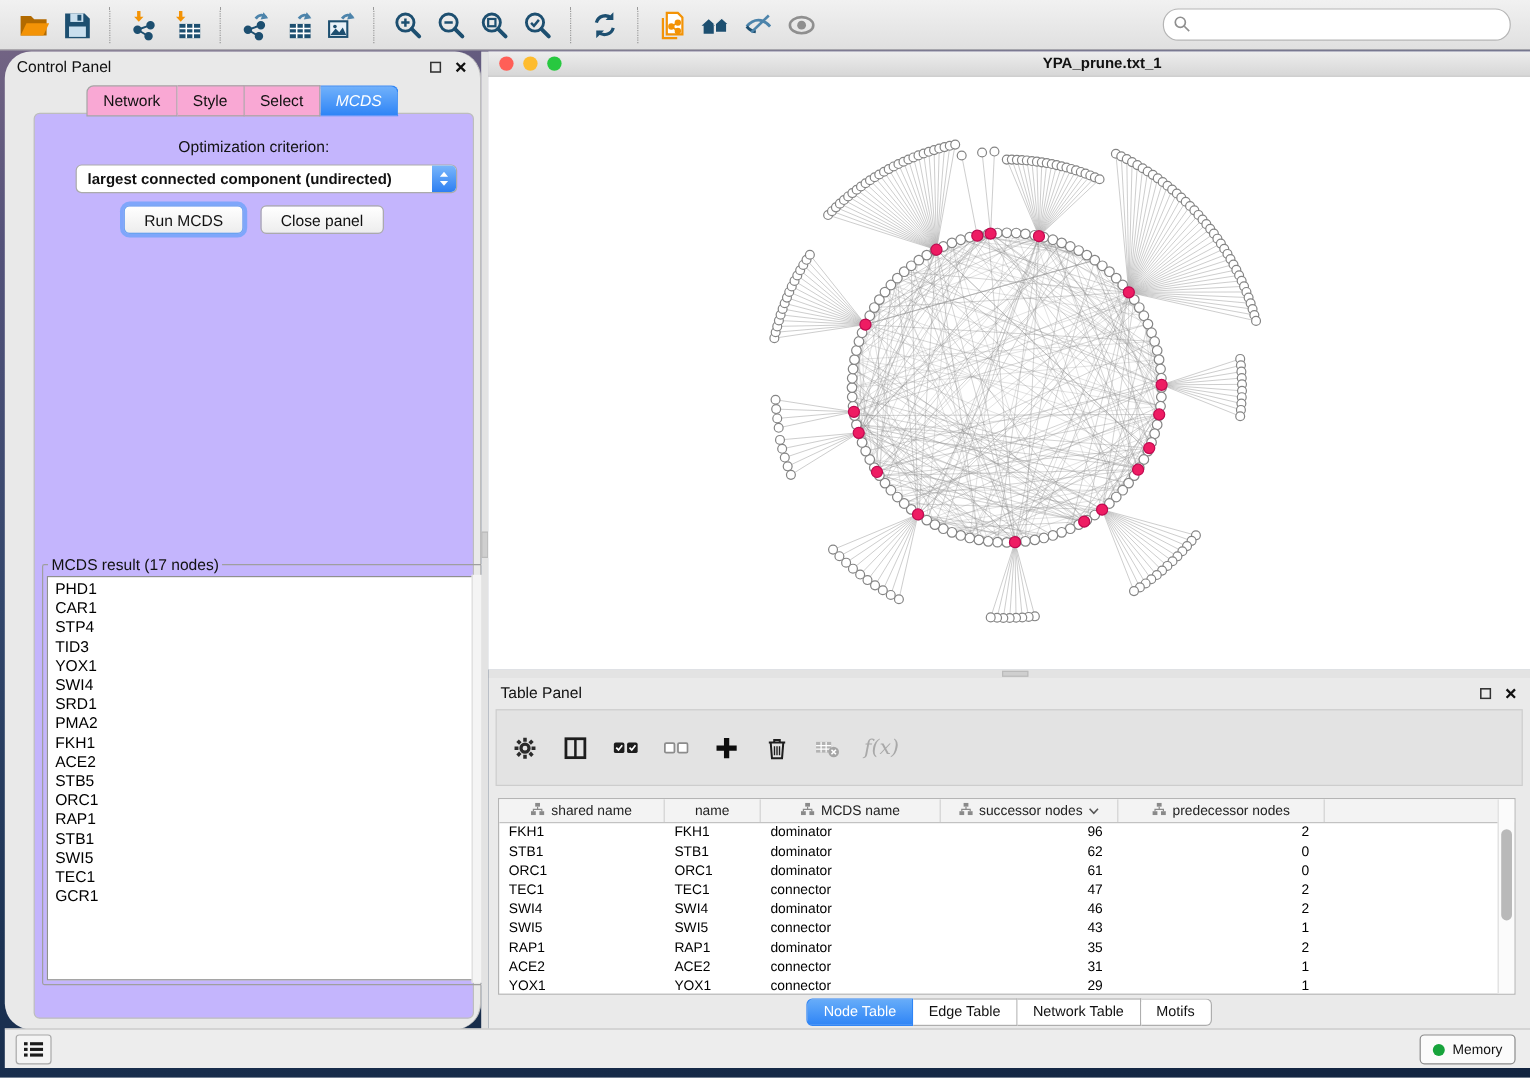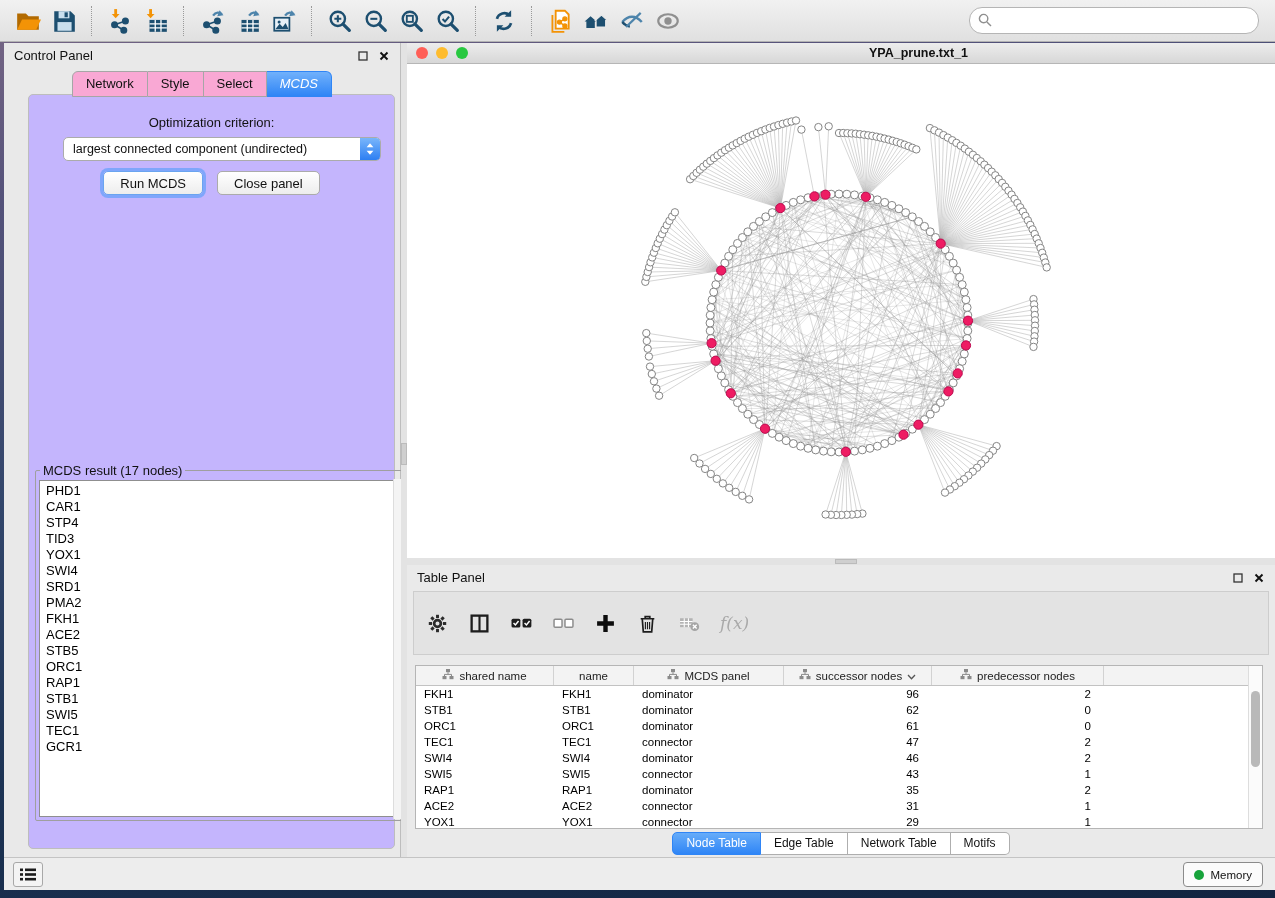--- a/index.html
+++ b/index.html
@@ -14,35 +14,35 @@
   #tb-icons{display:flex;align-items:center;}
   .tb-icon{width:36px;height:36px;display:flex;align-items:center;justify-content:center;border-radius:4px;}
   .tb-sep{width:1px;height:30px;border-left:1px dotted #9a9a9a;margin:0 9px;}
   .search-wrap{margin-left:auto;position:relative;margin-right:6px;}
   .search-wrap svg{position:absolute;left:9px;top:6px;}
   .search-input{width:250px;height:25px;border:1px solid #b5b5b5;border-radius:13px;
     padding:0 10px 0 28px;font:12px "Liberation Sans",sans-serif;background:#fff;outline:none;box-sizing:content-box;}
 
   
   .control-panel{position:absolute;left:4px;top:43px;width:397px;height:815px;background:#e9e9e9;
-    border-right:1px solid #bdbdbd;box-sizing:border-box;}
+    border-right:1px solid #bdbdbd;box-sizing:border-box;border-radius:22px;}
   .panel-header{height:25px;display:flex;align-items:center;padding:0 10px;font-size:13px;color:#111;}
   .win-btns{margin-left:auto;display:flex;gap:9px;align-items:center;}
   .win-btn{display:flex;align-items:center;justify-content:center;width:12px;height:12px;}
   .cp-tabs{position:absolute;left:0;top:28px;width:100%;display:flex;justify-content:center;z-index:3;}
   .cp-tab{padding:4px 13px 5px;font-size:13px;background:#f9a8d4;border:1px solid #a6a6a6;border-left:none;color:#111;}
   .cp-tab:first-child{border-left:1px solid #a6a6a6;border-radius:6px 0 0 0;}
   .cp-tab:last-child{border-radius:0 6px 0 0;font-style:italic;}
   .cp-tab.active{background:linear-gradient(#71b1fb,#2f85f6);border-color:#2f85f6;color:#fff;}
   .cp-body{position:absolute;left:4px;top:51px;right:5px;bottom:9px;background:#c4b5fd;
     border:1px solid #bdbdbd;border-radius:5px;margin-left:20px;}
   .criterion-label{position:absolute;top:20px;width:100%;text-align:center;font-size:13px;color:#111;}
   .dropdown{position:absolute;left:34px;top:42px;width:318px;height:24px;background:#fff;
     border:1px solid #ababab;border-radius:5px;display:flex;align-items:center;box-sizing:border-box;}
-  .dropdown-value{flex:1;font-size:12.5px;color:#111;padding-left:9px;white-space:nowrap;overflow:hidden;}
+  .dropdown-value{flex:1;font-size:12.5px;color:#111;padding-left:9px;white-space:nowrap;overflow:hidden;font-weight:bold;}
   .dropdown-stepper{width:20px;height:22px;border-radius:0 4px 4px 0;
     background:linear-gradient(#79b6fb,#2d7ff2);display:flex;align-items:center;justify-content:center;}
   .btn-row{position:absolute;left:0;top:76px;width:100%;display:flex;justify-content:center;gap:14px;}
   .push-btn{height:24px;padding:0 16px;font:13px "Liberation Sans",sans-serif;color:#111;
     background:linear-gradient(#fff,#ededed);border:1px solid #ababab;border-radius:5px;}
   .push-btn.focused{box-shadow:0 0 0 3px rgba(82,156,250,.6);border-color:#6aa4ef;}
   .mcds-fieldset{position:absolute;left:6px;top:368px;width:369px;height:356px;
     border:1px solid #9f9f9f;border-radius:2px;margin:0;padding:0;}
   .mcds-fieldset legend{font-size:13px;color:#111;padding:0 3px;margin-left:4px;}
   .mcds-list{position:absolute;left:3px;right:3px;top:2px;bottom:3px;background:#fff;
@@ -1164,21 +1164,21 @@
         </div>
         <div class="th" style="width: 150px;">
           <span><svg width="12" height="11" viewBox="0 0 12 11">
               <g fill="#8a8a8a">
                 <rect x="4" y="0" width="4" height="3.2"></rect>
                 <rect x="0.5" y="7" width="4" height="3.2"></rect>
                 <rect x="7.5" y="7" width="4" height="3.2"></rect>
               </g>
               <path d="M6 3.2v2.2M2.5 7V5.4h7V7" fill="none" stroke="#8a8a8a"></path>
             </svg></span>
-          <span>MCDS panel</span>
+          <span>MCDS name</span>
         </div>
         <div class="th" style="width: 148px;">
           <span><svg width="12" height="11" viewBox="0 0 12 11">
               <g fill="#8a8a8a">
                 <rect x="4" y="0" width="4" height="3.2"></rect>
                 <rect x="0.5" y="7" width="4" height="3.2"></rect>
                 <rect x="7.5" y="7" width="4" height="3.2"></rect>
               </g>
               <path d="M6 3.2v2.2M2.5 7V5.4h7V7" fill="none" stroke="#8a8a8a"></path>
             </svg></span>

